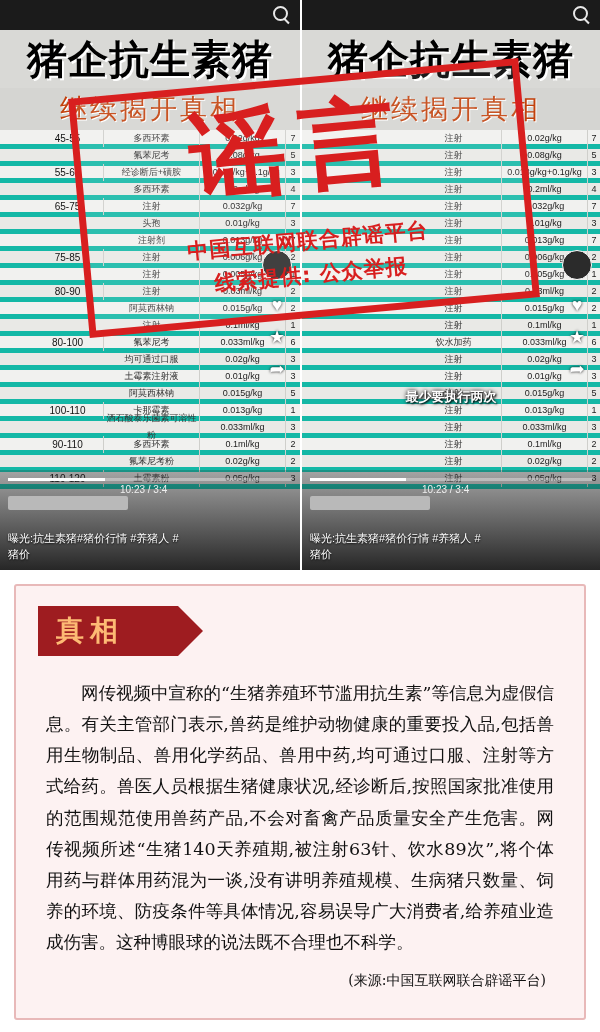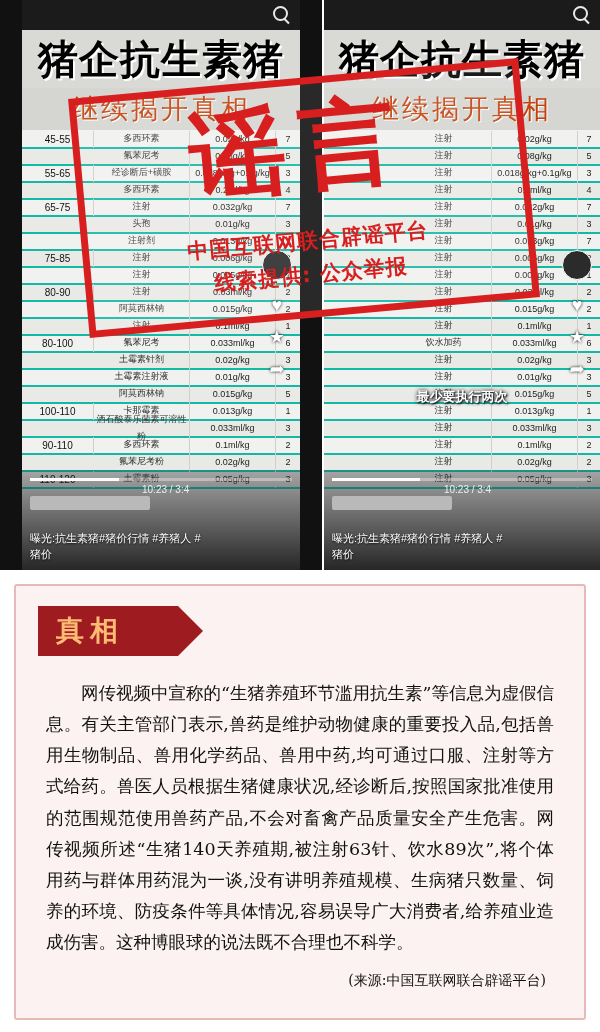--- a/index.html
+++ b/index.html
@@ -24,21 +24,20 @@
     width: 600px;
     height: 570px;
     background: #111;
   }
   .shot {
     position: relative;
     width: 300px;
     height: 570px;
     overflow: hidden;
     background: #cfcfcf;
-    margin-left: 22px;
   }
   .shot + .shot { border-left: 2px solid #fff; }
 
   .shot-topbar {
     position: relative;
     height: 30px;
     background: #1b1b1b;
   }
   .search-icon {
     position: absolute;
@@ -96,39 +95,39 @@
     position: relative;
     height: 340px;
     background: #f1f1ef;
     padding: 2px 0 0 0;
   }
   .sheet-row {
     display: flex;
     height: 17px;
     font-size: 9px;
     color: #222;
-    border-bottom: 2px solid #14b8a6;
+    border-bottom: 5px solid #14b8a6;
     align-items: center;
+    padding-left: 32px;
   }
   .sheet-row:nth-child(even) { background: #e9e9e6; }
   .c-weight {
     width: 72px;
     text-align: center;
     font-size: 10px;
     color: #111;
     border-right: 1px solid #cfcfcb;
     line-height: 17px;
   }
   .c-drug {
     width: 96px;
     text-align: center;
     color: #333;
     border-right: 1px solid #cfcfcb;
     line-height: 17px;
-    font-family: Liberation Mono, monospace;
   }
   .c-dose {
     width: 86px;
     text-align: center;
     color: #222;
     border-right: 1px solid #cfcfcb;
     line-height: 17px;
   }
   .c-num {
     flex: 1;
@@ -401,21 +400,21 @@
           <div class="c-num">1</div>
         </div>
         <div class="sheet-row">
           <div class="c-weight">80-100</div>
           <div class="c-drug">氟苯尼考</div>
           <div class="c-dose">0.033ml/kg</div>
           <div class="c-num">6</div>
         </div>
         <div class="sheet-row">
           <div class="c-weight"></div>
-          <div class="c-drug">土霉素针剂</div>
+          <div class="c-drug">均可通过口服</div>
           <div class="c-dose">0.02g/kg</div>
           <div class="c-num">3</div>
         </div>
         <div class="sheet-row">
           <div class="c-weight"></div>
           <div class="c-drug">土霉素注射液</div>
           <div class="c-dose">0.01g/kg</div>
           <div class="c-num">3</div>
         </div>
         <div class="sheet-row">

